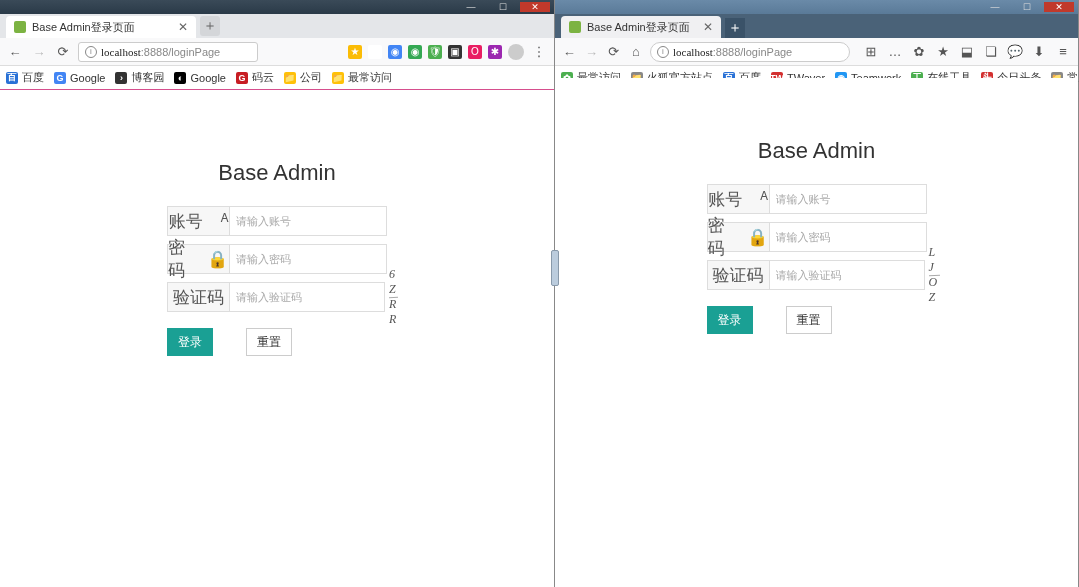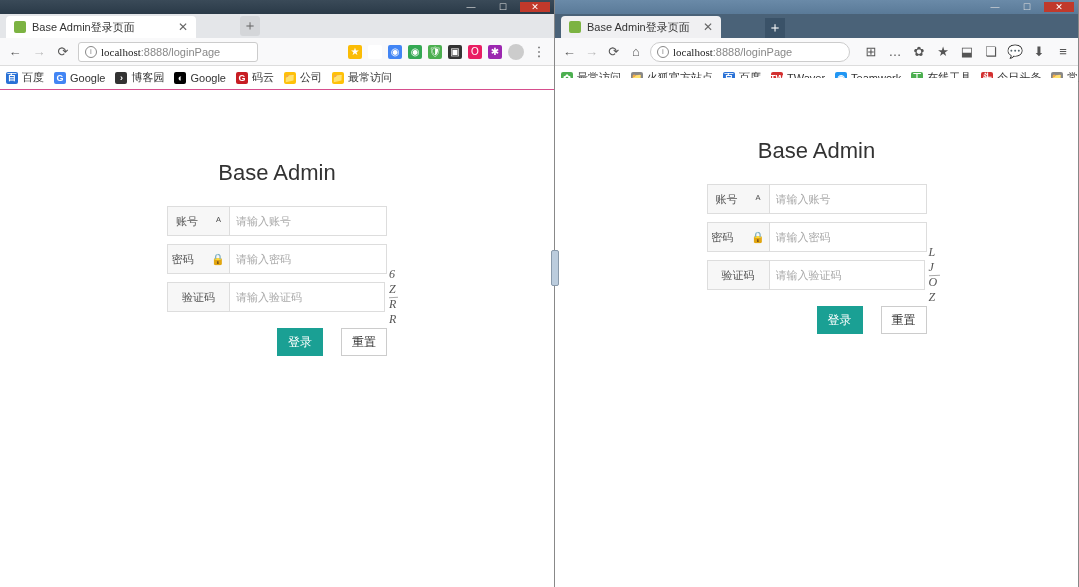--- a/index.html
+++ b/index.html
@@ -9,21 +9,21 @@
     .window.right { width:524px; }
 
     
     .titlebar { background: linear-gradient(#6a8aa8,#5a7a98); height:14px; display:flex; align-items:center; justify-content:flex-end; padding:0 4px; }
     .titlebar.dark { background: linear-gradient(#3a4a58,#2a3a48); }
     .win-btn { width:30px; height:10px; display:flex; align-items:center; justify-content:center; color:#fff; font-size:9px; margin-left:2px; }
     .win-btn.close { background:#c0392b; }
     .win-min, .win-max { color:#ddd; }
 
     
-    .tabstrip { background:#4a6278; height:24px; display:flex; align-items:flex-end; padding-left:6px;gap:40px; }
+    .tabstrip { background:#4a6278; height:24px; display:flex; align-items:flex-end; padding-left:6px; }
     .tabstrip.light { background:#e4e6e9; }
     .tab { background:#fff; height:22px; width:190px; border-radius:4px 4px 0 0; display:flex; align-items:center; padding:0 8px; font-size:11px; color:#333; position:relative; }
     .tab .favicon { width:12px; height:12px; background:#7cb342; border-radius:2px; margin-right:6px; }
     .tab .close-x { margin-left:auto; color:#666; font-size:12px; }
     .newtab { width:20px; height:20px; display:flex; align-items:center; justify-content:center; color:#666; font-size:14px; margin-left:4px; }
     .tabstrip .newtab { color:#ccc; }
     .tabstrip.light .newtab { color:#666; background:#d4d6d9; border-radius:3px; margin-bottom:2px; }
 
     
     .addrbar { background:#f9f9fa; height:28px; border-bottom:1px solid #ddd; display:flex; align-items:center; padding:0 6px; gap:6px; }
@@ -43,28 +43,28 @@
     .window.left .bookbar { border-bottom:1px solid #d64e8d; }
     .bm { display:flex; align-items:center; gap:4px; white-space:nowrap; }
     .bm-ico { width:12px; height:12px; border-radius:2px; display:inline-flex; align-items:center; justify-content:center; font-size:9px; font-weight:bold; }
 
     
     .page { position:absolute; left:0; right:0; top:90px; bottom:0; background:#fff; display:flex; justify-content:center; padding-top:70px; }
     .window.right .page { top:78px; }
     .form { width:220px; }
     .form h2 { font-size:22px; font-weight:normal; color:#333; text-align:center; margin-bottom:20px; }
     .row { display:flex; height:30px; margin-bottom:8px; border:1px solid #ddd; background:#fff; }
-    .row .lab { width:62px; background:#f7f7f7; border-right:1px solid #ddd; display:flex; align-items:center; justify-content:center; font-size:11px; color:#555; gap:18px; }
+    .row .lab { width:62px; background:#f7f7f7; border-right:1px solid #ddd; display:flex; align-items:center; justify-content:center; font-size:17px; color:#555; gap:18px; }
     .row input { flex:1; border:none; padding:0 6px; font-size:11px; outline:none; color:#333; }
     .row input::placeholder { color:#aaa; }
     .captcha-row { display:flex; align-items:center; gap:4px; }
     .captcha-row .row { flex:1; margin-bottom:0; }
     .captcha-img { height:30px; width:60px; font-family:serif; font-size:12px; letter-spacing:2px; color:#555; display:flex; align-items:center; justify-content:center; background:#fff; position:relative; font-style:italic; }
     .captcha-img::before { content:''; position:absolute; left:0; right:0; top:50%; border-top:1px solid #aaa; transform:rotate(-3deg); }
-    .btns { display:flex; justify-content:flex-end; gap:18px; margin-top:16px; }
+    .btns { display:flex; justify-content:flex-start; gap:33px; margin-top:16px; }
     .btn { height:28px; width:46px; font-size:12px; border:none; cursor:pointer; }
     .btn.primary { background:#1aa094; color:#fff; }
     .btn.default { background:#fff; border:1px solid #ccc; color:#333; }
     .drag-handle { position:absolute; left:551px; top:250px; width:8px; height:36px; background:#bcd; border:1px solid #89a; border-radius:2px; }
   </style>
 </head>
 <body>
 
 <div class="window left">
   <div class="titlebar dark">

